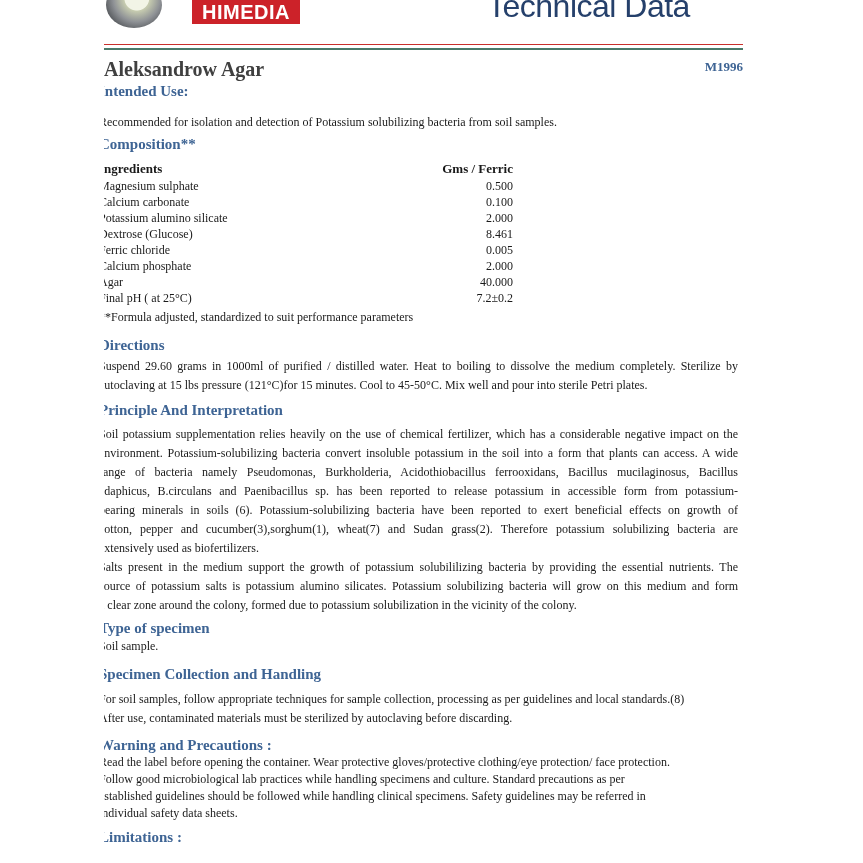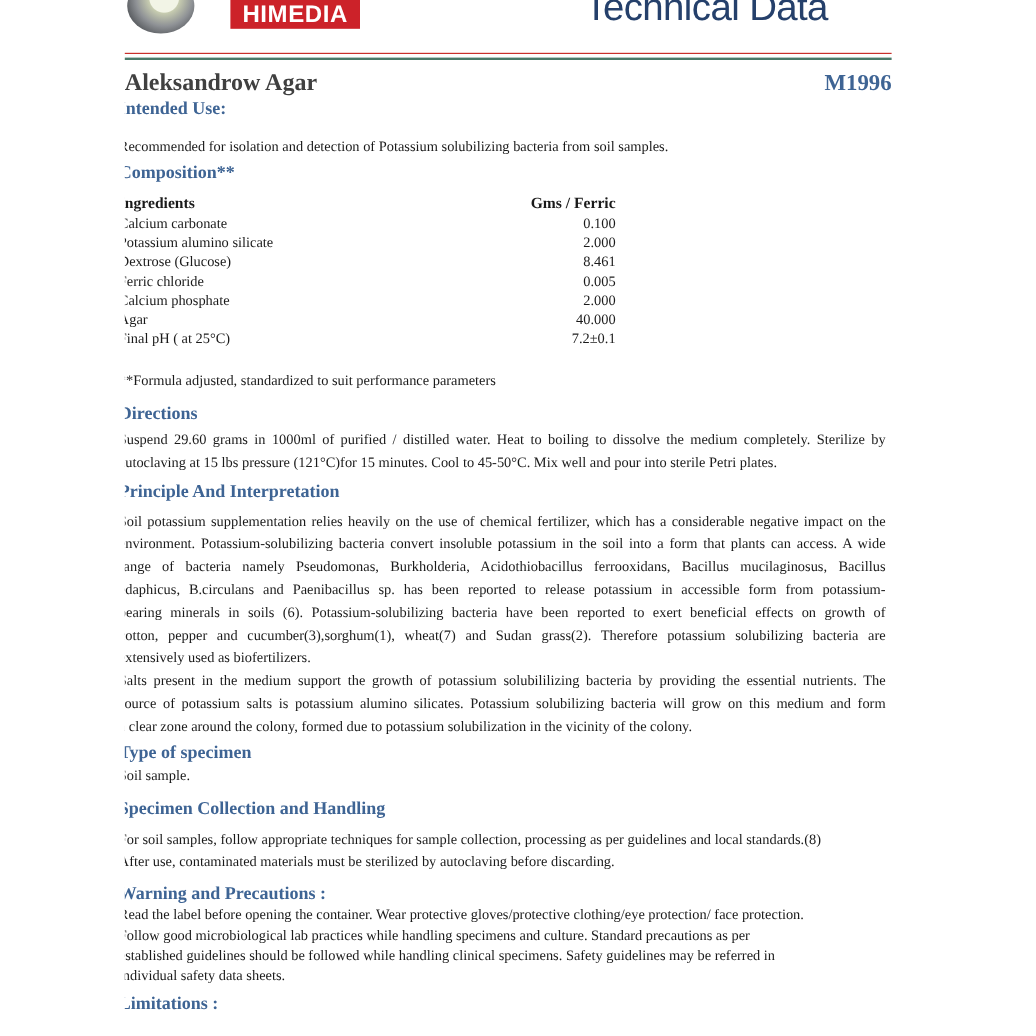--- a/index.html
+++ b/index.html
@@ -10,21 +10,21 @@
   .logo { position: absolute; left: 104px; top: -18px; width: 190px; height: 48px; }
   .logo-dish { position: absolute; left: 2px; top: 0; width: 56px; height: 46px; border-radius: 50%;
     background: radial-gradient(circle at 55% 35%, #f2f4e6 0 28%, #c7ccb0 30%, #8f9296 55%, #5d6064 75%, #c8c9cc 100%); }
   .logo-box { position: absolute; left: 66px; top: 18px; width: 108px; height: 24px; background: #cc2229; color: #fff;
     font-family: "Liberation Sans", sans-serif; font-weight: bold; font-size: 20px; line-height: 24px; text-align: center; letter-spacing: 0.5px; margin-left: 22px; }
   .title-tech { position: absolute; left: 487px; top: -12px; font-family: "Liberation Sans", sans-serif; font-size: 32px; color: #25406b; letter-spacing: -0.5px; }
   .rule-red { position: absolute; left: 104px; top: 44px; width: 639px; height: 1px; background: #c9302c; }
   .rule-green { position: absolute; left: 104px; top: 48px; width: 639px; height: 2px; background: #4a7a6a; }
 
   .prod-title { position: absolute; left: 104px; top: 58px; font-size: 20px; font-weight: bold; color: #404040; }
-  .prod-code { position: absolute; right: 120px; top: 59px; font-size: 19px; font-weight: bold; color: #3e6494; }
+  .prod-code { position: absolute; right: 120px; top: 59px; font-size: 13px; font-weight: bold; color: #3e6494; }
 
   .h { position: absolute; left: 104px; font-size: 15px; font-weight: bold; color: #3e6494; white-space: nowrap; }
   .p { position: absolute; left: 104px; width: 639px; font-size: 12px; line-height: 19px; text-align: justify; }
   .p .line { display: block; white-space: nowrap; }
   .justify-line { display: block; text-align: justify; text-align-last: justify; }
 
   .table { position: absolute; left: 104px; top: 160px; width: 414px; font-size: 12px; }
   .trow { display: flex; justify-content: space-between; height: 16px; line-height: 16px; }
   .trow.head { font-weight: bold; font-size: 13px; height: 18px; line-height: 18px; }
 </style>
@@ -47,20 +47,24 @@
   <div class="h" style="top: 83px; left: 99px;">Intended Use:</div>
   <div class="p" style="top: 113px; left: 99px;">Recommended for isolation and detection of Potassium solubilizing bacteria from soil samples.</div>
 
   <div class="h" style="top: 136px; left: 99px;">Composition**</div>
   <div class="table" style="left: 99px;">
     <div class="trow head">
       <span>Ingredients</span>
       <span>Gms / Ferric</span>
     </div>
     <div class="trow">
+      <span>Magnesium sulphate</span>
+      <span>0.500</span>
+    </div>
+    <div class="trow">
       <span>Calcium carbonate</span>
       <span>0.100</span>
     </div>
     <div class="trow">
       <span>Potassium alumino silicate</span>
       <span>2.000</span>
     </div>
     <div class="trow">
       <span>Dextrose (Glucose)</span>
       <span>8.461</span>
@@ -72,21 +76,21 @@
     <div class="trow">
       <span>Calcium phosphate</span>
       <span>2.000</span>
     </div>
     <div class="trow">
       <span>Agar</span>
       <span>40.000</span>
     </div>
     <div class="trow">
       <span>Final pH ( at 25°C)</span>
-      <span>7.2±0.1</span>
+      <span>7.2±0.2</span>
     </div>
   </div>
   <div class="p" style="top: 308px; left: 99px;">**Formula adjusted, standardized to suit performance parameters</div>
 
   <div class="h" style="top: 337px; left: 99px; text-align: right;">Directions</div>
   <div class="p" style="top: 357px; left: 99px;">
     <span class="justify-line">Suspend 29.60 grams in 1000ml of purified / distilled water. Heat to boiling to dissolve the medium completely. Sterilize by</span>
     <span class="line">autoclaving at 15 lbs pressure (121°C)for 15 minutes. Cool to 45-50°C. Mix well and pour into sterile Petri plates.</span>
   </div>
 

